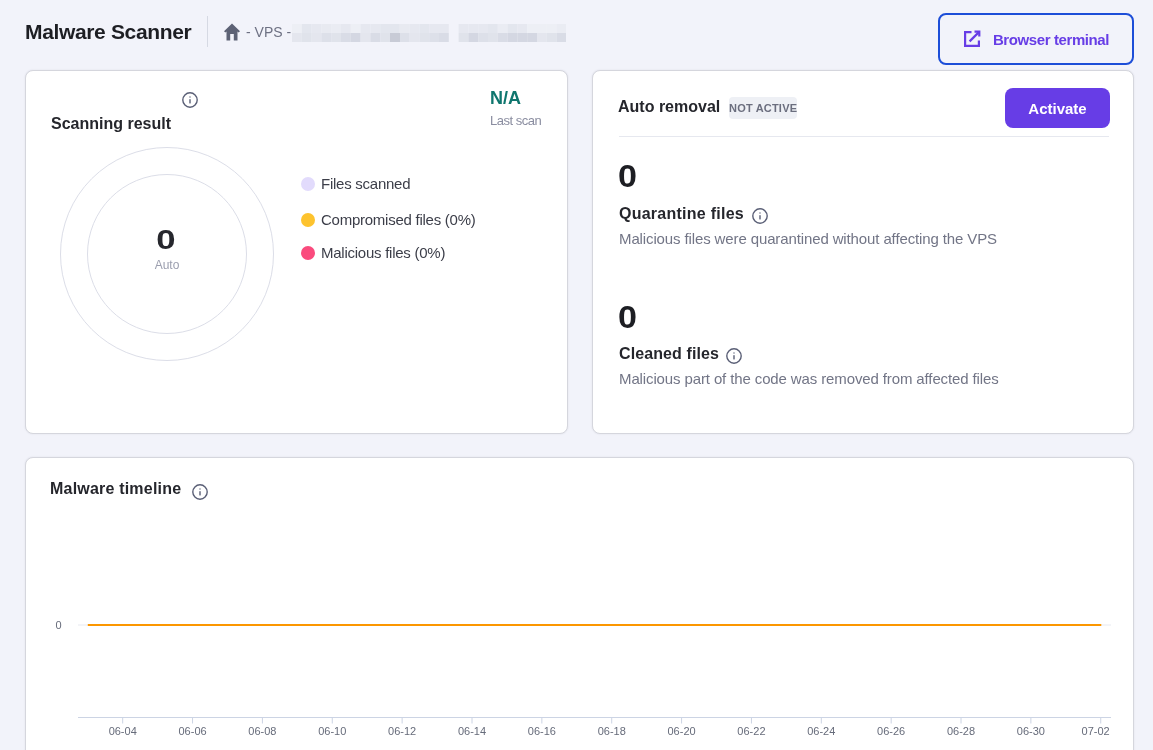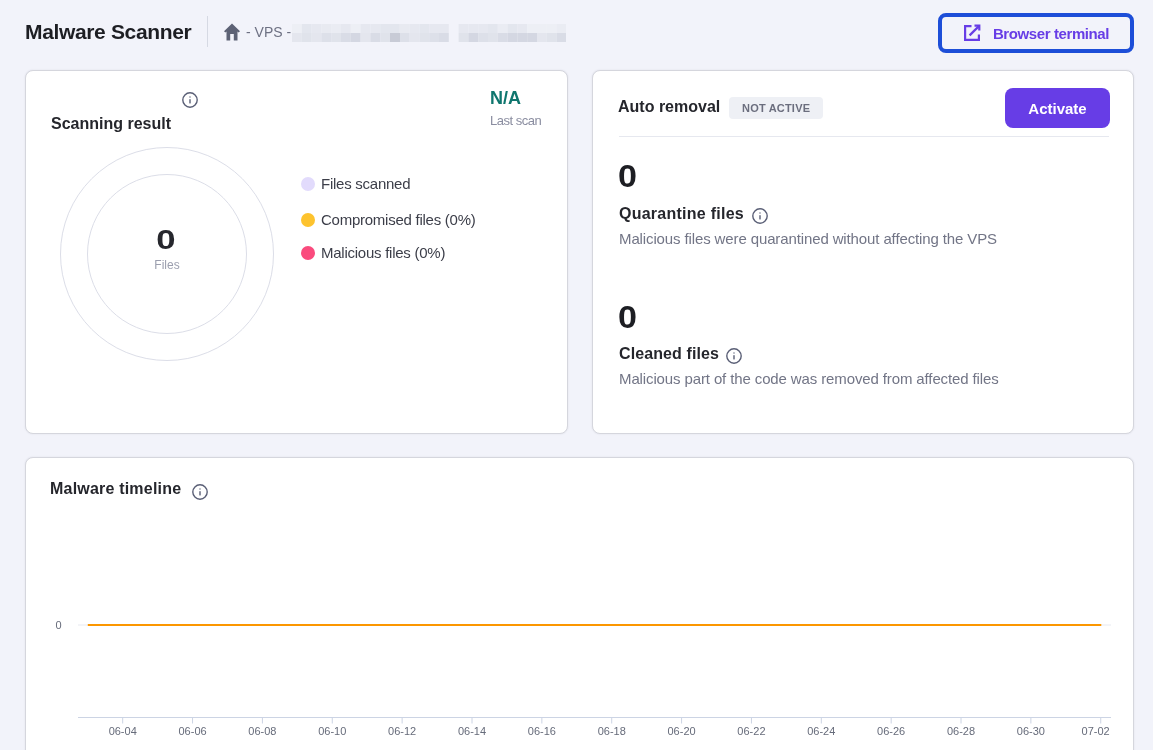--- a/index.html
+++ b/index.html
@@ -20,29 +20,29 @@
   box-shadow:0 0 2px rgba(40,42,60,0.10);
 }
 .h1 {
   left:25px; top:19px;
   font-size:21px; font-weight:700; color:#1d1e23;
   letter-spacing:-0.35px; line-height:1.2;
 }
 .hdiv { left:207px; top:16px; width:1px; height:31px; background:#d6d9e3; }
 .crumb { left:246px; top:24px; font-size:14px; color:#6e7183; line-height:1.2; }
 .btn-term {
-  left:938px; top:13px; width:196px; height:40px;
-  border:4px solid #1d4ed8; border-radius:8px;
+  left:938px; top:13px; width:196px; height:52px;
+  border:2px solid #1d4ed8; border-radius:8px;
   display:flex; align-items:center; justify-content:center; gap:12px;
   color:#673de6; font-weight:700; font-size:15px;
 }
 .ctitle { font-size:16px; font-weight:700; color:#25262c; line-height:1.2; }
 .badge {
   position:absolute; left:136px; top:26px;
-  height:22px; padding:0 13px; border-radius:4px;
+  height:22px; padding:0 0; border-radius:4px;
   background:#eef0f5; color:#6b6e7e;
   font-size:11px; font-weight:700; letter-spacing:0.2px;
   display:flex; align-items:center;
 }
 .btn-activate {
   position:absolute; left:412px; top:17px; width:105px; height:40px;
   background:#673de6; border-radius:8px; color:#fff;
   font-size:15px; font-weight:700;
   display:flex; align-items:center; justify-content:center;
 }
@@ -137,21 +137,21 @@
     <rect x="7.3" y="4.2" width="1.4" height="1.6" rx="0.7" fill="#5a5f76"></rect>
   </svg>
   <div class="abs" style="left:464px;top:17px;font-size:18px;font-weight:700;color:#0f766e;line-height:1.2;">N/A</div>
   <div class="abs" style="left:464px;top:42px;font-size:13px;letter-spacing:-0.5px;color:#8a8da0;line-height:1.2;">Last scan</div>
 
   <svg class="abs" style="left:33px;top:75px" width="216" height="216" viewBox="0 0 216 216">
     <circle cx="108" cy="108" r="106.5" fill="none" stroke="#dcdee8" stroke-width="1"></circle>
     <circle cx="108" cy="108" r="79.5" fill="none" stroke="#dcdee8" stroke-width="1"></circle>
   </svg>
   <div class="abs" style="left:65px;top:155px;width:150px;text-align:center;font-size:28px;font-weight:700;line-height:1;color:#26272d;"><span style="display:inline-block;transform:scaleX(1.24);">0</span></div>
-  <div class="abs" style="left:66px;top:188px;width:150px;text-align:center;font-size:12px;color:#9b9eae;line-height:1;">Files</div>
+  <div class="abs" style="left:66px;top:188px;width:150px;text-align:center;font-size:12px;color:#9b9eae;line-height:1;">Auto</div>
 
   <div class="legendrow" style="top:104px;justify-content:center;">
     <span class="dot" style="background:#e2dbfc;"></span>
     <span class="legendtext">Files scanned</span>
   </div>
   <div class="legendrow" style="top:140px;">
     <span class="dot" style="background:#fdc32e;"></span>
     <span class="legendtext">Compromised files (0%)</span>
   </div>
   <div class="legendrow" style="top:173px;">

